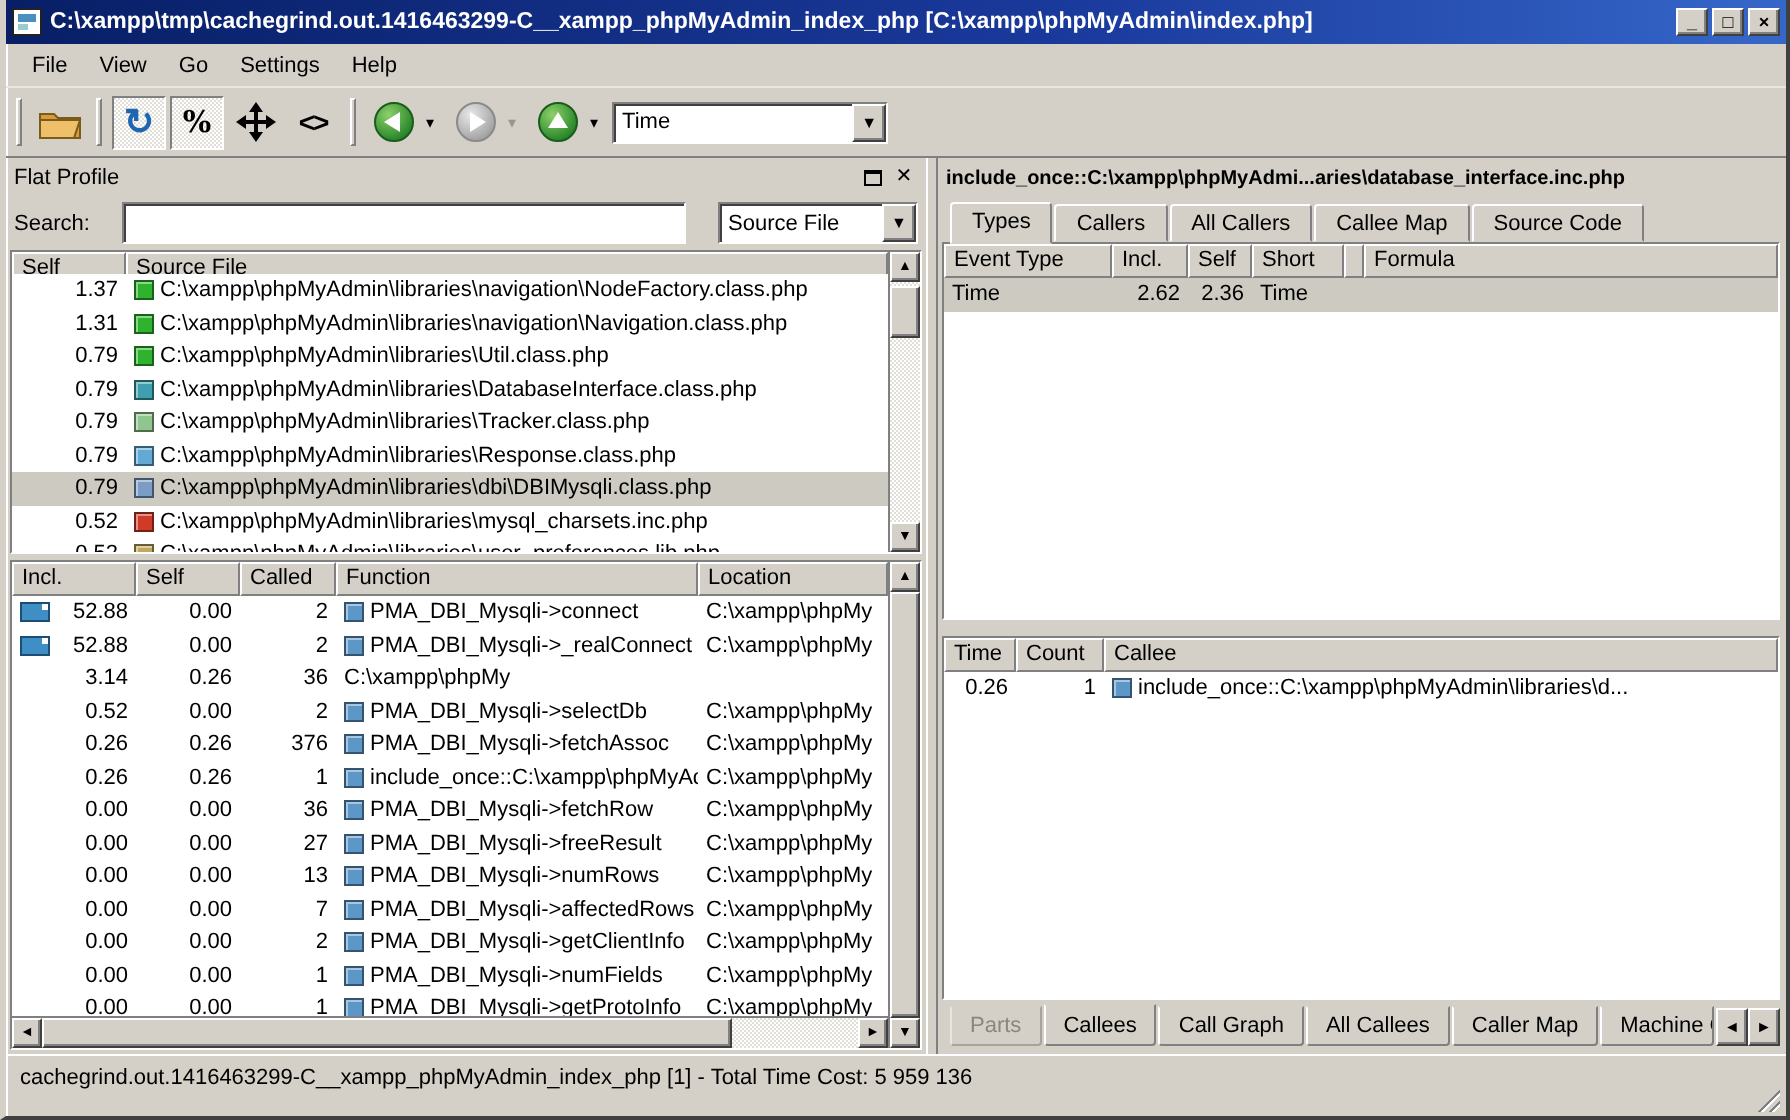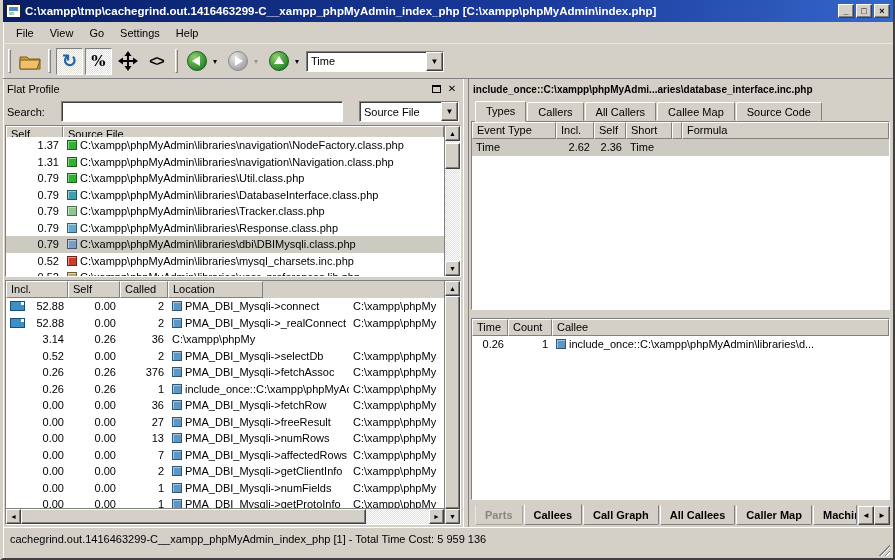--- a/index.html
+++ b/index.html
@@ -95,21 +95,21 @@
   
   .rp-header { font-weight:bold; font-size:10px; white-space:nowrap; overflow:hidden; padding:3px 2px 2px 2px; flex:0 0 19px; }
   .tabbar { display:flex; align-items:center; height:22px; flex:0 0 auto; padding-left:4px; position:relative; z-index:2; }
   .tab { padding:3px 10px 2px 10px; background:#d4d0c8; border:1px solid; border-color:#fff #808080 #d4d0c8 #fff; border-radius:2px 2px 0 0; margin-right:1px; white-space:nowrap; }
   .tab.active { font-weight:normal; padding-bottom:4px; margin-bottom:-1px; border-bottom-color:#d4d0c8; }
   .types-panel { flex:1; margin-top:-1px; min-height:0; }
   .tc-event { width:84px; } .tc-incl { width:38px; } .tc-self { width:32px; } .tc-short { width:46px; } .tc-gap { width:9px; flex:0 0 9px; } .tc-formula { flex:1; }
   .callees-panel { height:182px; flex:0 0 auto; margin-top:8px; }
   .cc-time { width:36px; } .cc-count { width:44px; } .cc-callee { flex:1; }
 
-  .bottom-tabbar { height:25px; flex:0 0 auto; display:flex; align-items:flex-end; padding:1px 0 0 4px; overflow:hidden;font-weight:bold; }
+  .bottom-tabbar { height:25px; flex:0 0 auto; display:flex; align-items:center; padding:1px 0 0 4px; overflow:hidden; }
   .btab { padding:3px 9px 3px 9px; background:#d4d0c8; border:1px solid; border-color:#d4d0c8 #808080 #808080 #fff; border-radius:0 0 2px 2px; margin-right:1px; white-space:nowrap; }
   .btab.active { margin-top:-1px; padding-top:4px; border-top-color:#d4d0c8; }
   .btab.disabled { color:#8a867e; border-color:#d4d0c8 #a8a49c #a8a49c #e8e6e1; }
   .btab.clipped { max-width:58px; overflow:hidden; }
   .tab-scrollers { margin-left:auto; display:flex; flex:0 0 auto; }
   .tab-scrollers .sbtn { width:16px; height:19px; font-size:8px; }
 
   
   .statusbar { height:31px; flex:0 0 auto; border-top:1px solid #fff; display:flex; padding:2px 3px 2px 3px; }
   .status-inner { flex:1; height:18px; display:flex; align-items:center; padding:0 4px; white-space:nowrap; overflow:hidden; }
@@ -309,20 +309,21 @@
         </div>
       </div>
 
       <div class="listview function-table">
         <div class="lv-hwrap">
           <div class="lv-main">
             <div class="lv-head">
               <span class="hcell fc-incl">Incl.</span>
               <span class="hcell fc-self">Self</span>
               <span class="hcell fc-called">Called</span>
+              <span class="hcell fc-func">Function</span>
               <span class="hcell fc-loc">Location</span>
             </div>
             <div class="lv-body">
                 <div class="trow">
                   <span class="c num fc-incl" style="justify-content: space-between;">
                     <i class="costbar"></i>
                     <span>52.88</span>
                   </span>
                   <span class="c num fc-self">0.00</span>
                   <span class="c num fc-called">2</span>

